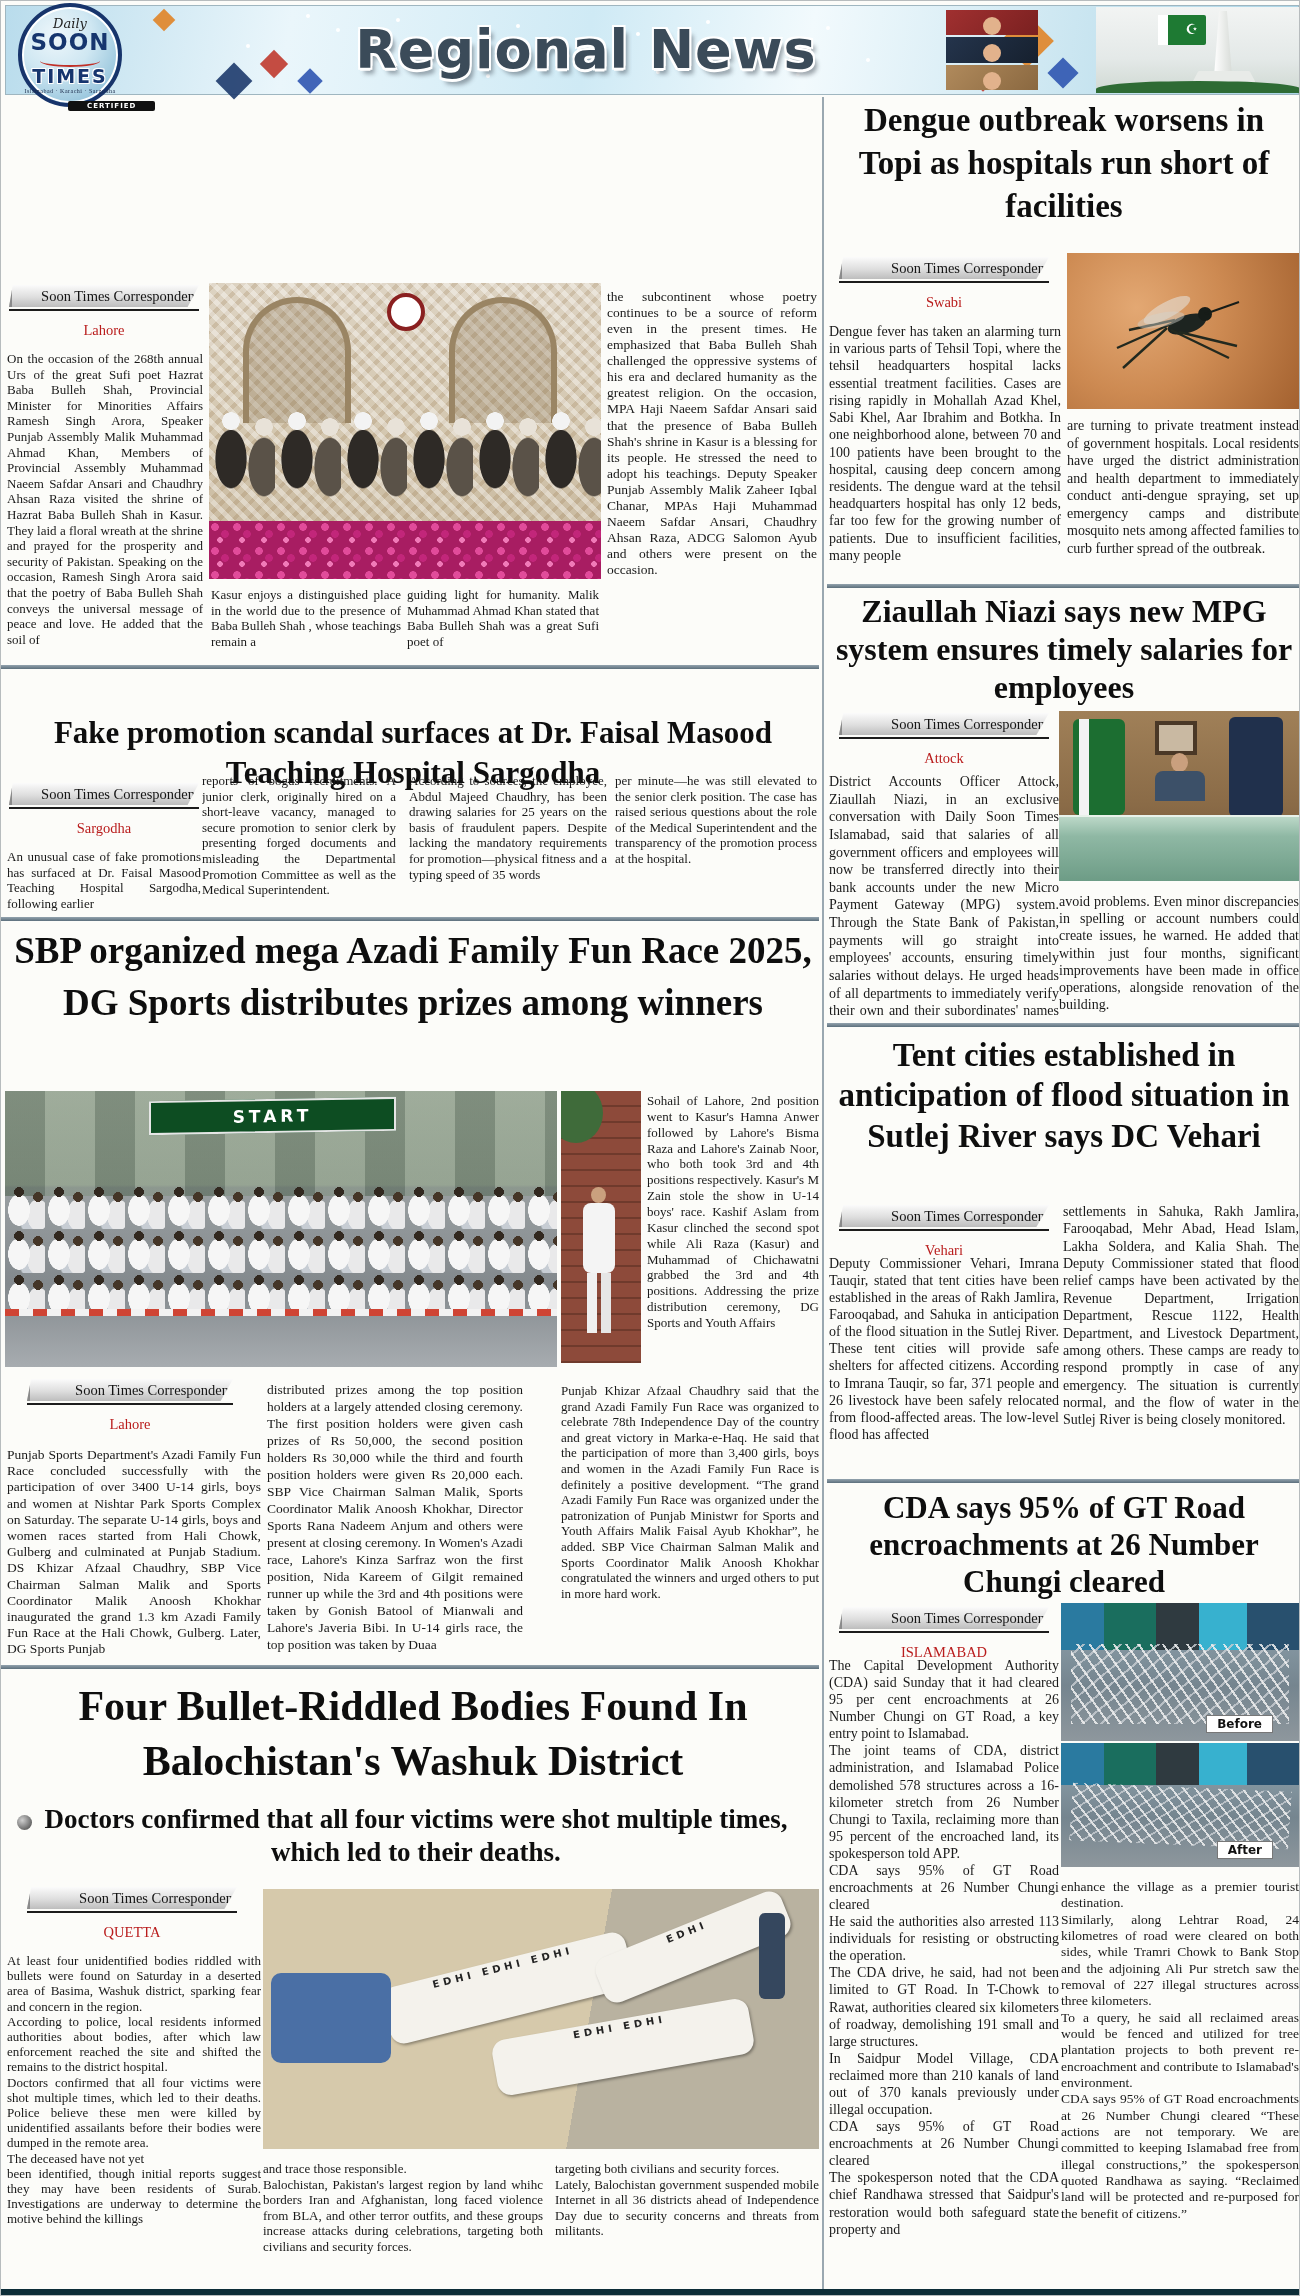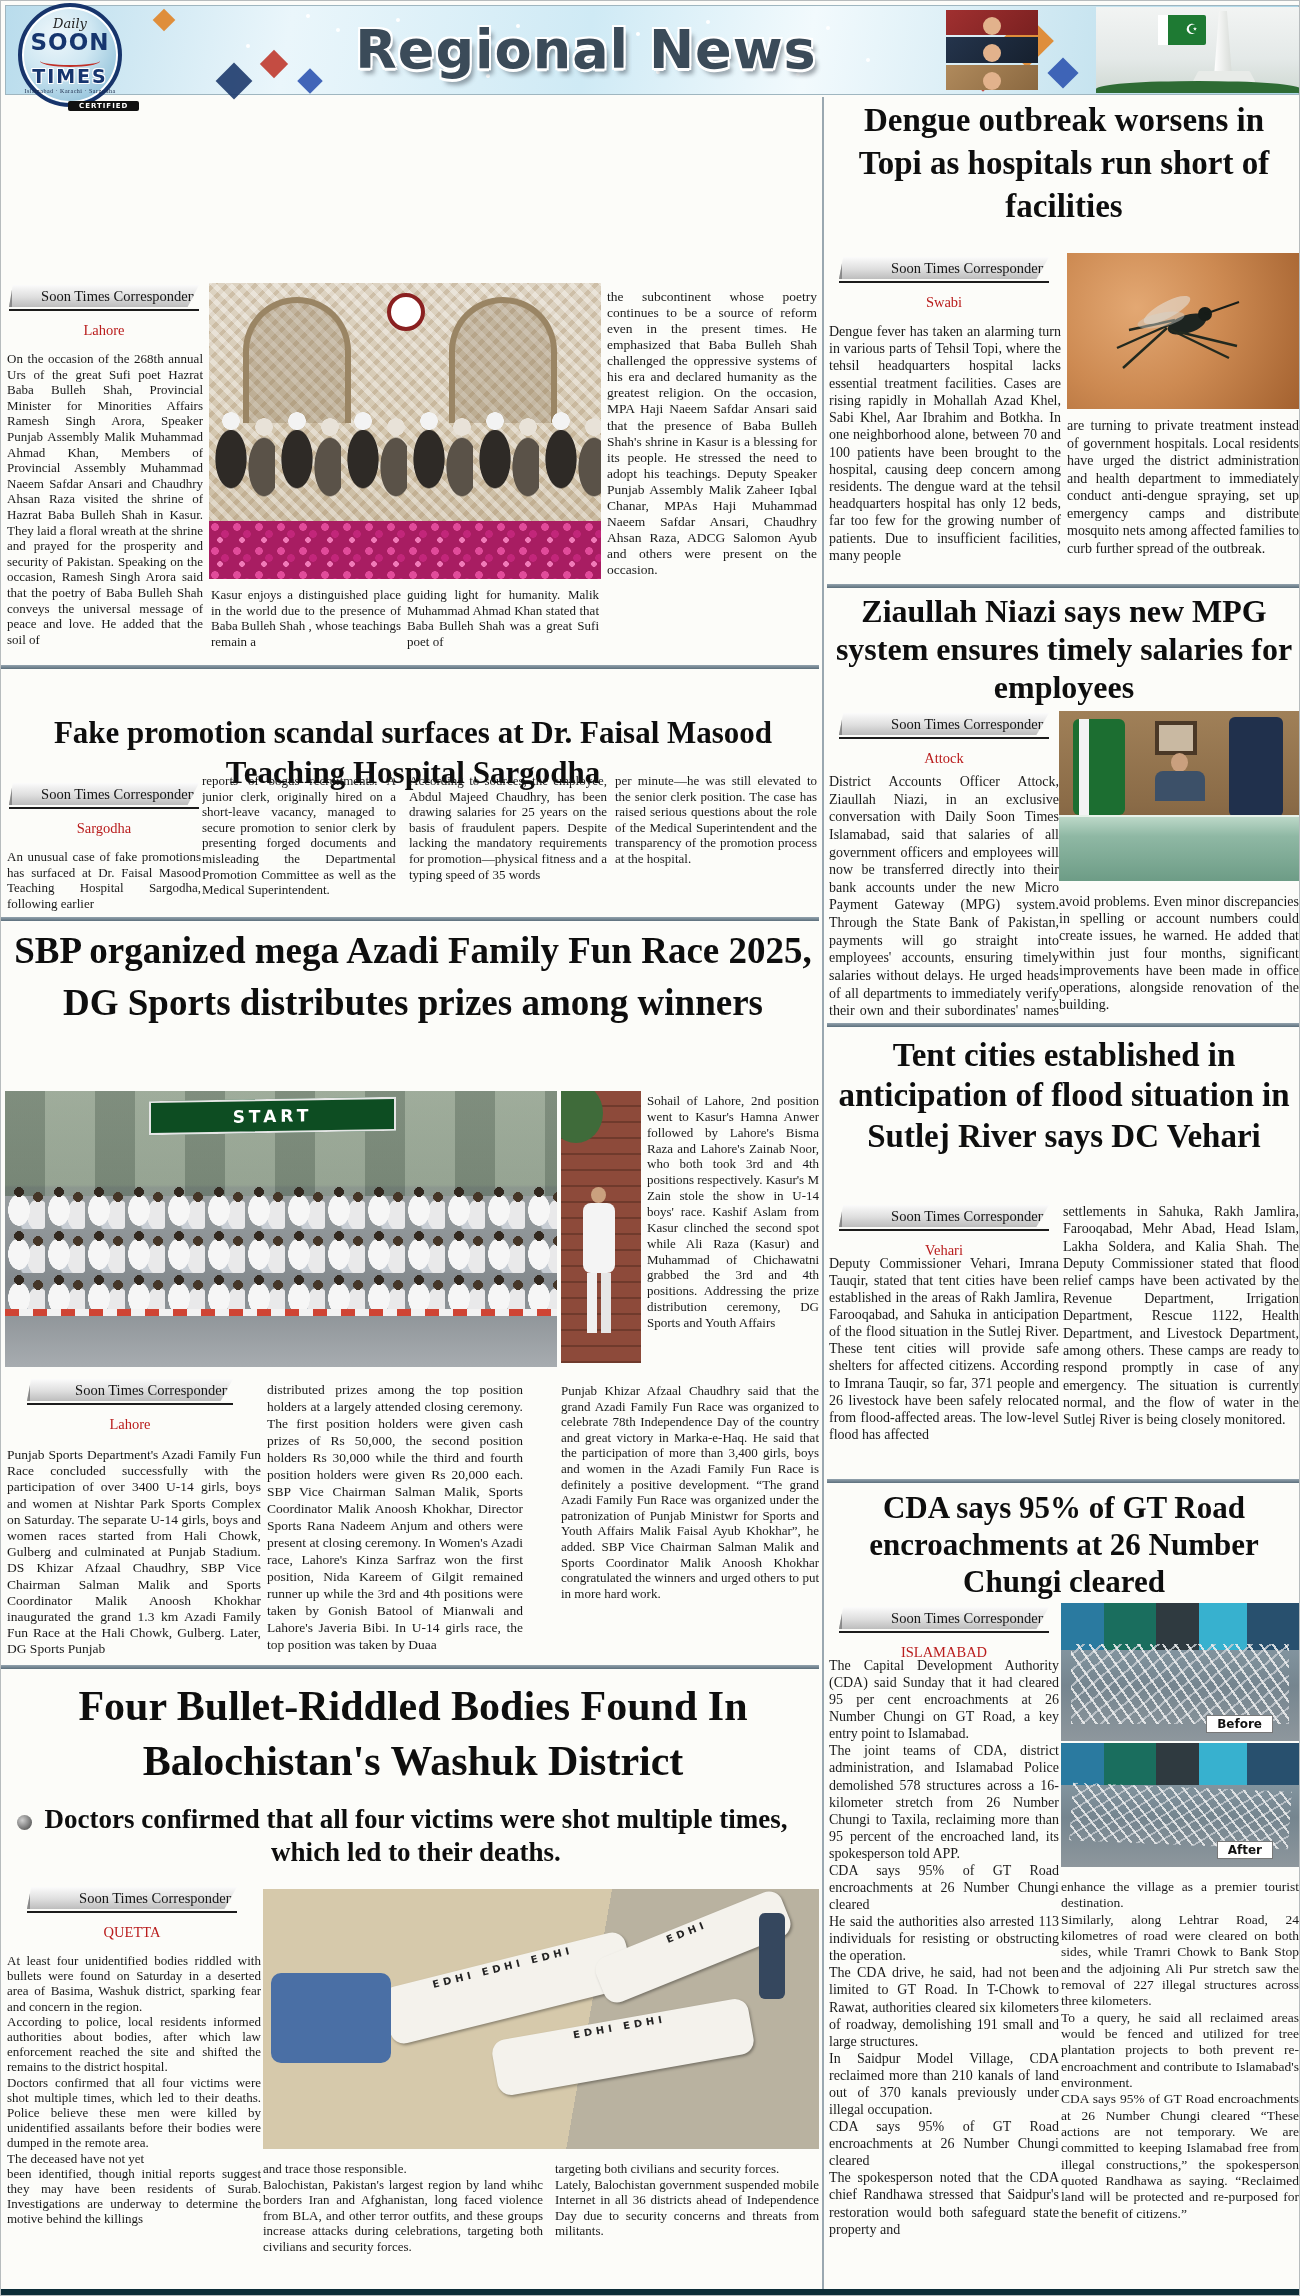--- a/index.html
+++ b/index.html
@@ -20,21 +20,21 @@
     background:radial-gradient(circle at 35% 30%,#eef7fb 0%,#cfe7f2 40%,#9cc8de 75%,#7fb3cd 100%);
     border:4px solid #17346b;box-shadow:0 0 0 2px #fff inset;text-align:center;z-index:5;}
   .logo .daily{font-family:"DejaVu Serif",serif;font-style:italic;font-size:13px;color:#222;margin-top:9px;}
   .logo .soon{font-family:"DejaVu Sans",sans-serif;font-weight:bold;font-size:23px;color:#16356e;
     letter-spacing:1px;line-height:1;}
   .logo .times{font-family:"DejaVu Sans",sans-serif;font-weight:bold;font-size:19px;color:#16356e;
     letter-spacing:2px;line-height:1.05;text-shadow:-1px -1px 0 #fff,1px -1px 0 #fff,-1px 1px 0 #fff,1px 1px 0 #fff;}
   .logo .swoosh{width:60px;height:10px;margin:1px auto 0;border-bottom:2px solid #c03028;border-radius:50%;}
   .logo .cities{font-size:6px;color:#1a2a4a;letter-spacing:.5px;margin-top:1px;}
   .logo .cert{display:inline-block;margin-top:1px;background:#111;color:#fff;
-    font-family:"DejaVu Sans",sans-serif;font-size:7px;font-weight:bold;padding:1px 11px;border-radius:2px;letter-spacing:1px;margin-left:46px;}
+    font-family:"DejaVu Sans",sans-serif;font-size:7px;font-weight:bold;padding:1px 19px;border-radius:2px;letter-spacing:1px;margin-left:46px;}
   .mh-title{position:absolute;left:330px;top:12px;width:500px;text-align:center;
     font-family:"DejaVu Sans",sans-serif;font-weight:bold;font-size:54px;color:#3b4b59;letter-spacing:1px;
     text-shadow:-2px -2px 0 #fff,2px -2px 0 #fff,-2px 2px 0 #fff,2px 2px 0 #fff,0 3px 0 #fff,4px 6px 4px rgba(50,60,70,.45);}
   .collage{position:absolute;left:940px;top:4px;width:92px;height:80px;display:grid;
     grid-template-rows:1fr 1fr 1fr;gap:2px;z-index:2;}
   .collage div{position:relative;}
   .collage div::after{content:"";position:absolute;left:50%;top:28%;width:18px;height:18px;margin-left:-9px;
     border-radius:50%;background:#e2b28c;}
   .monument{position:absolute;left:1090px;top:1px;width:205px;height:86px;overflow:hidden;
     background:linear-gradient(180deg,#f2f4f3 0%,#e4e9e8 60%,#cfd8d2 100%);}

